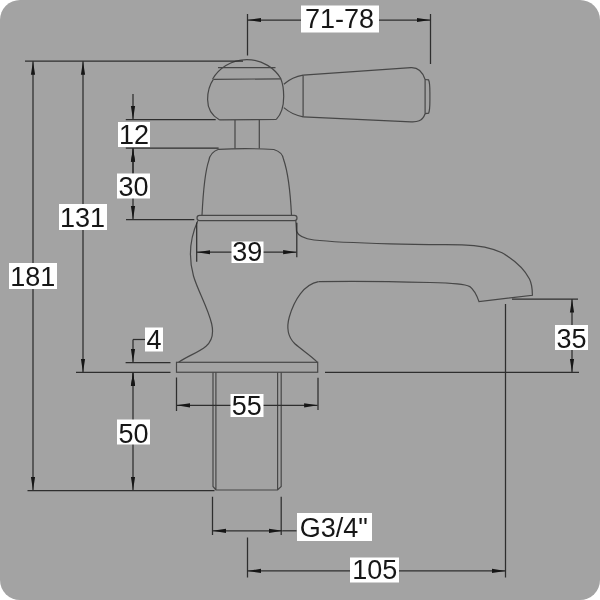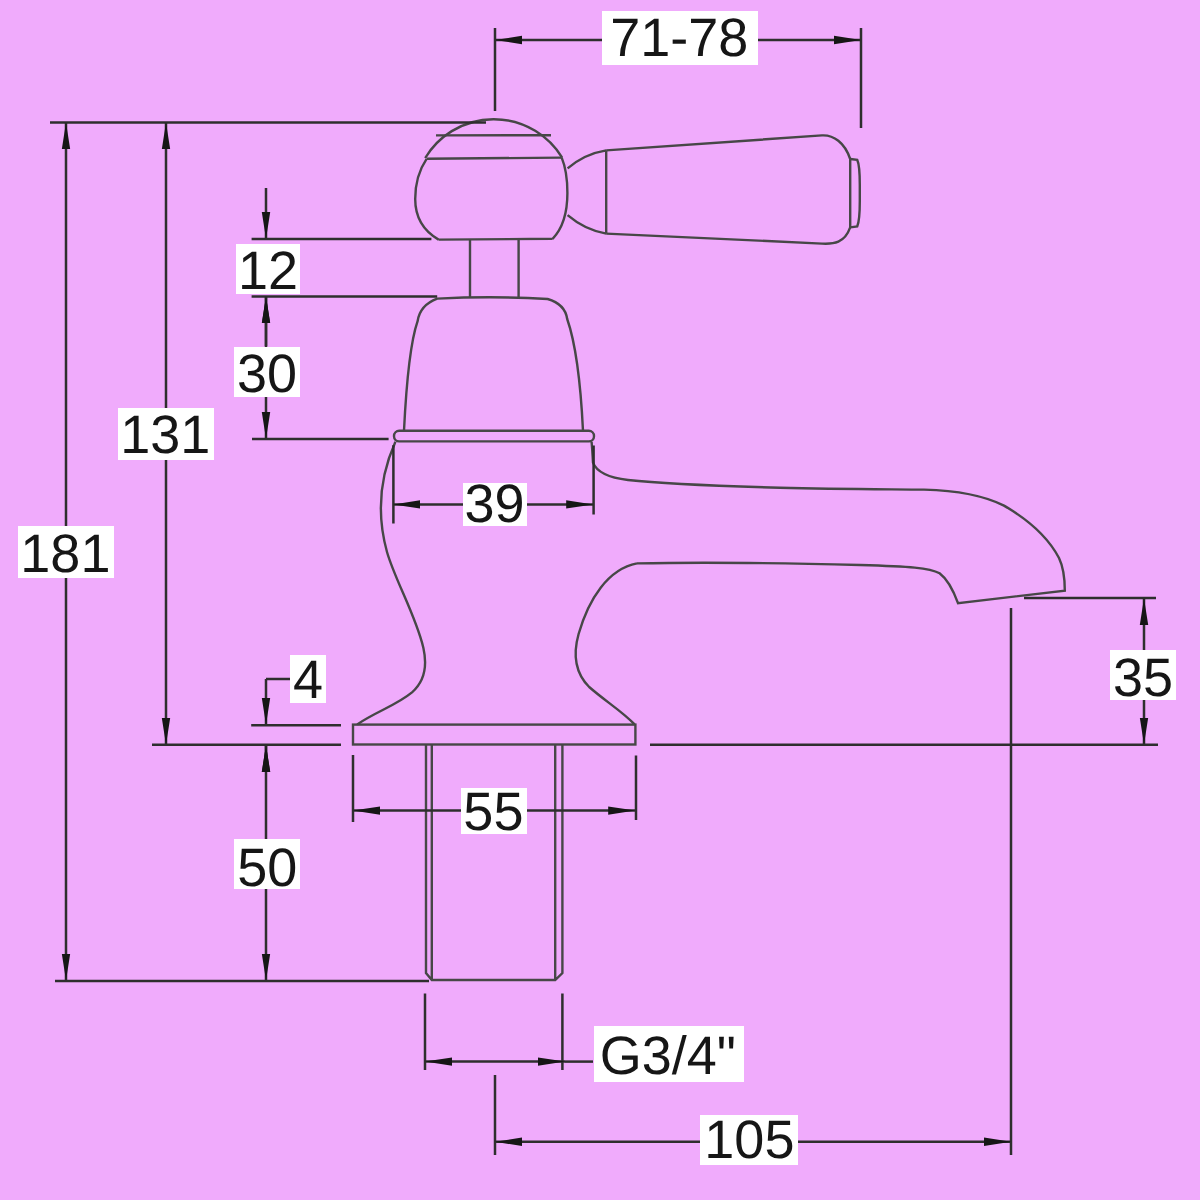--- a/index.html
+++ b/index.html
@@ -1,16 +1,16 @@
 <!DOCTYPE html>
 <html><head>
 <meta charset="utf-8">
 <style>
   html,body{margin:0;padding:0;background:#ffffff;}
-  .page{width:600px;height:600px;position:relative;background:#f0abfc;}
+  .page{width:600px;height:600px;position:relative;background:#a3a3a3;border-radius:20px;}
   text{font-family:"Liberation Sans",sans-serif;fill:#161616;}
 </style>
 </head>
 <body>
 <div class="page">
 <svg width="600" height="600" viewBox="0 0 600 600" xmlns="http://www.w3.org/2000/svg">
 <defs>
 <marker id="ae" markerWidth="14" markerHeight="6" refX="13.5" refY="3" orient="auto-start-reverse" markerUnits="userSpaceOnUse">
   <path d="M13.5,3 L0,0.9 L0,5.1 Z" fill="#161616"></path>
 </marker>

